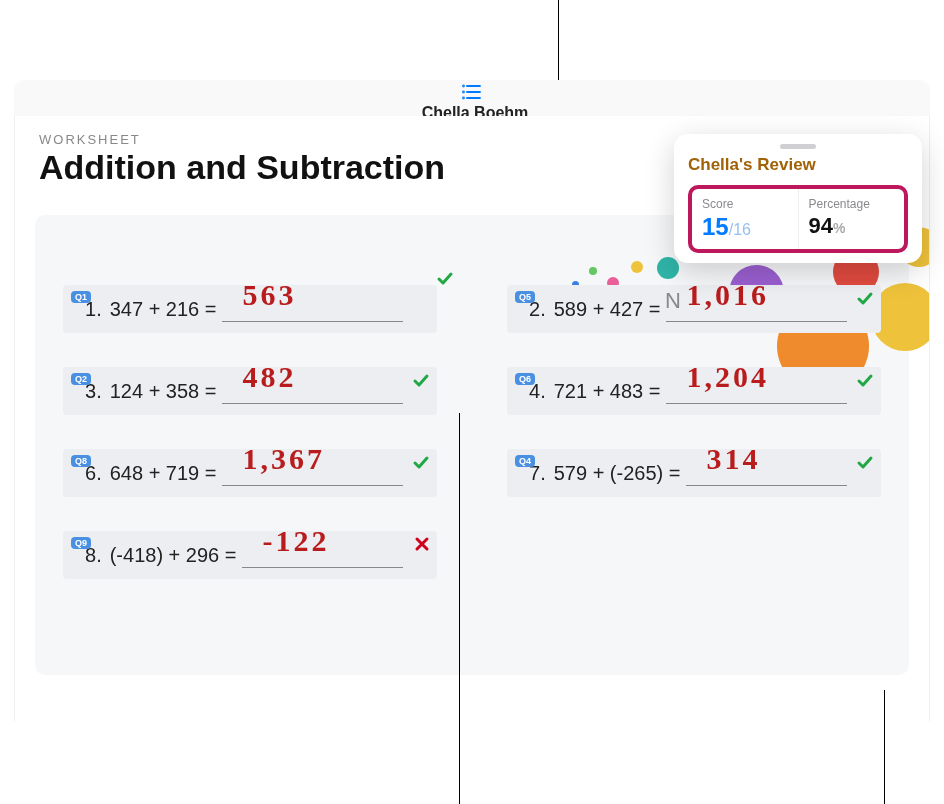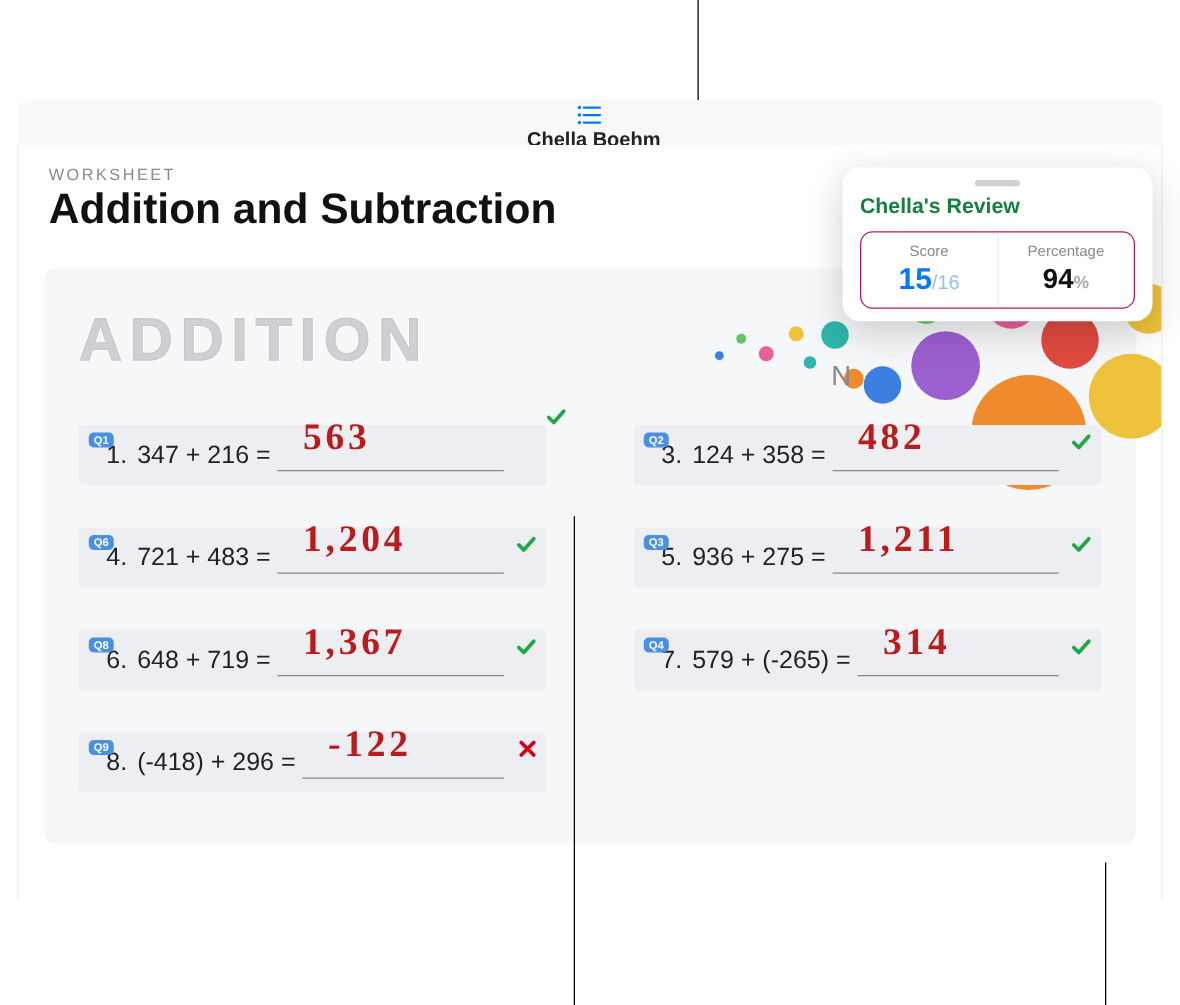--- a/index.html
+++ b/index.html
@@ -132,22 +132,22 @@
   position: absolute;
   top: 134px; right: 22px;
   width: 248px;
   background: #fff;
   border-radius: 14px;
   box-shadow: 0 8px 30px rgba(0,0,0,0.18);
   padding: 10px 14px 10px;
   z-index: 50;
 }
 .grabber { width:36px; height:5px; background:#d0d0d4; border-radius:3px; margin:0 auto 6px; }
-.review-title { font-size:17px; font-weight:700; color:#15803d; margin-bottom:10px; }
-.review-stats { display:flex; gap:0; border:1px solid #be185d; border-radius:10px; overflow:hidden;text-align:center; }
+.review-title { font-size:17px; font-weight:700; color:#a16207; margin-bottom:10px; }
+.review-stats { display:flex; gap:0; border:4px solid #be185d; border-radius:10px; overflow:hidden; }
 .stat { flex:1; padding:8px 10px; }
 .stat + .stat { border-left:1px solid #eee; }
 .stat-label { font-size:12px; color:#8a8a8e; margin-bottom:2px; }
 .score-num { font-size:24px; font-weight:700; color:#007AFF; }
 .score-total { font-size:16px; color:#98c0ee; font-weight:400; }
 .pct-num { font-size:22px; font-weight:700; color:#111; }
 .pct-sym { font-size:14px; color:#aaa; font-weight:600; }
 .mark-done-row { display:flex; align-items:center; justify-content:space-between; margin-top:12px; padding:2px 2px; }
 .mark-done-label { font-size:15px; font-weight:500; color:#111; }
 .toggle {
@@ -212,21 +212,20 @@
 
 <div class="content">
   <div class="header-area">
     <div class="overline">WORKSHEET</div>
     <div class="title">Addition and Subtraction</div>
   </div>
 
   <span class="partial-n">N</span>
 
   <div class="worksheet">
-    <div class="section-head">ADDITION</div>
 
     <div class="bubbles">
       <div class="bubble" style="background:#ef8b2c; width:92px; height:92px; right:70px; top:95px;"></div>
       <div class="bubble" style="background:#eec23b; width:68px; height:68px; right:0px; top:78px;"></div>
       <div class="bubble" style="background:#9b5fd0; width:55px; height:55px; right:155px; top:60px;"></div>
       <div class="bubble" style="background:#e04a3f; width:46px; height:46px; right:60px; top:44px;"></div>
       <div class="bubble" style="background:#eec23b; width:40px; height:40px; right:0px; top:22px;"></div>
       <div class="bubble" style="background:#e85f9a; width:40px; height:40px; right:110px; top:18px;"></div>
       <div class="bubble" style="background:#3b7fe0; width:30px; height:30px; right:218px; top:88px;"></div>
       <div class="bubble" style="background:#63c861; width:32px; height:32px; right:182px; top:22px;"></div>
@@ -250,51 +249,51 @@
           <span class="answer-line">
             <span class="hand">563</span>
           </span>
           <span class="mark-outside">
             <svg width="20" height="20" viewBox="0 0 20 20">
               <path d="M4 10 L8 14 L16 5" stroke="#21a845" stroke-width="3" fill="none" stroke-linecap="round" stroke-linejoin="round"></path>
             </svg>
           </span>
         </div>
         <div class="qrow">
+          <span class="qbadge">Q5</span>
+          <span class="qnum">2.</span>
+          <span class="qtext">589 + 427 =</span>
+          <span class="answer-line">
+            <span class="hand">1,016</span>
+          </span>
+          <span class="mark">
+            <svg width="20" height="20" viewBox="0 0 20 20">
+              <path d="M4 10 L8 14 L16 5" stroke="#21a845" stroke-width="3" fill="none" stroke-linecap="round" stroke-linejoin="round"></path>
+            </svg>
+          </span>
+        </div>
+        <div class="qrow">
           <span class="qbadge">Q2</span>
           <span class="qnum">3.</span>
           <span class="qtext">124 + 358 =</span>
           <span class="answer-line">
             <span class="hand">482</span>
           </span>
           <span class="mark">
             <svg width="20" height="20" viewBox="0 0 20 20">
               <path d="M4 10 L8 14 L16 5" stroke="#21a845" stroke-width="3" fill="none" stroke-linecap="round" stroke-linejoin="round"></path>
             </svg>
           </span>
         </div>
         <div class="qrow">
           <span class="qbadge">Q6</span>
           <span class="qnum">4.</span>
           <span class="qtext">721 + 483 =</span>
           <span class="answer-line">
             <span class="hand">1,204</span>
-          </span>
-          <span class="mark">
-            <svg width="20" height="20" viewBox="0 0 20 20">
-              <path d="M4 10 L8 14 L16 5" stroke="#21a845" stroke-width="3" fill="none" stroke-linecap="round" stroke-linejoin="round"></path>
-            </svg>
-          </span>
-        </div>
-        <div class="qrow">
-          <span class="qbadge">Q3</span>
-          <span class="qnum">5.</span>
-          <span class="qtext">936 + 275 =</span>
-          <span class="answer-line">
-            <span class="hand">1,211</span>
           </span>
           <span class="mark">
             <svg width="20" height="20" viewBox="0 0 20 20">
               <path d="M4 10 L8 14 L16 5" stroke="#21a845" stroke-width="3" fill="none" stroke-linecap="round" stroke-linejoin="round"></path>
             </svg>
           </span>
         </div>
         <div class="qrow">
           <span class="qbadge">Q8</span>
           <span class="qnum">6.</span>

